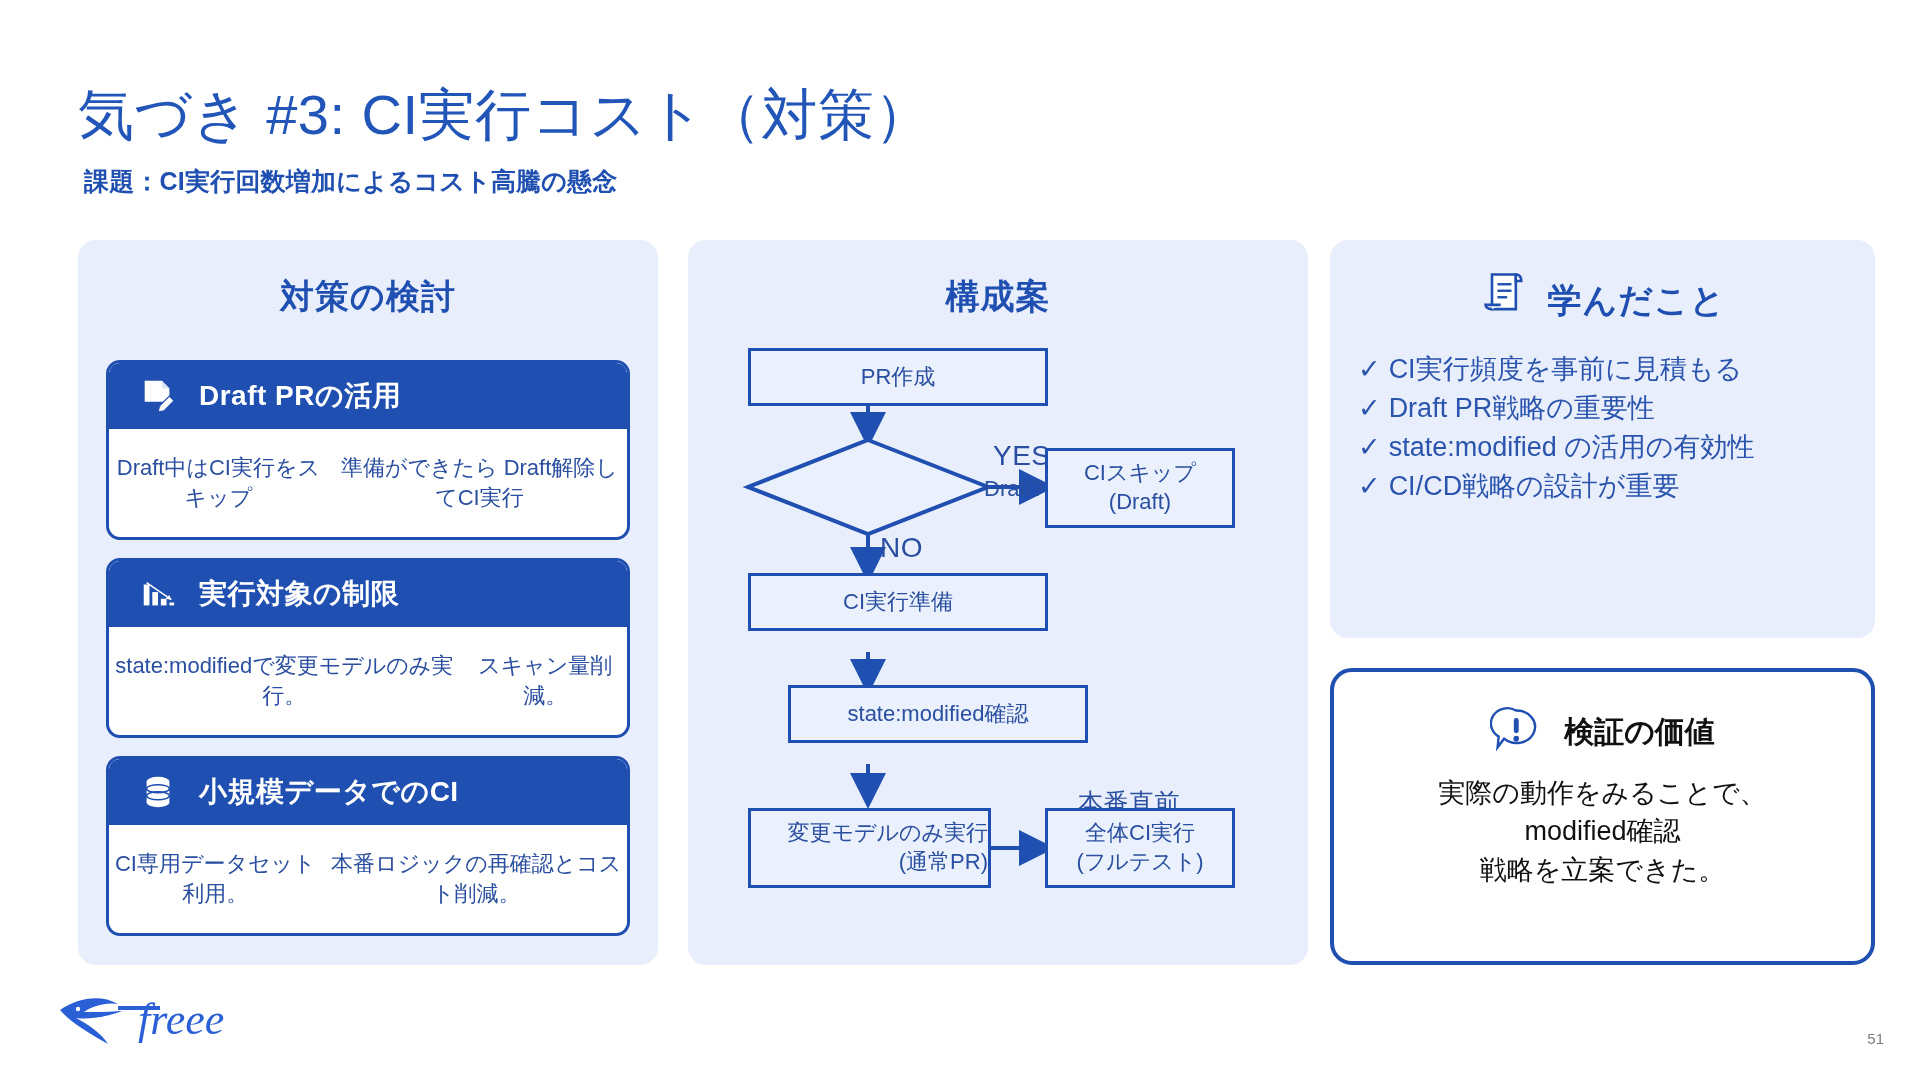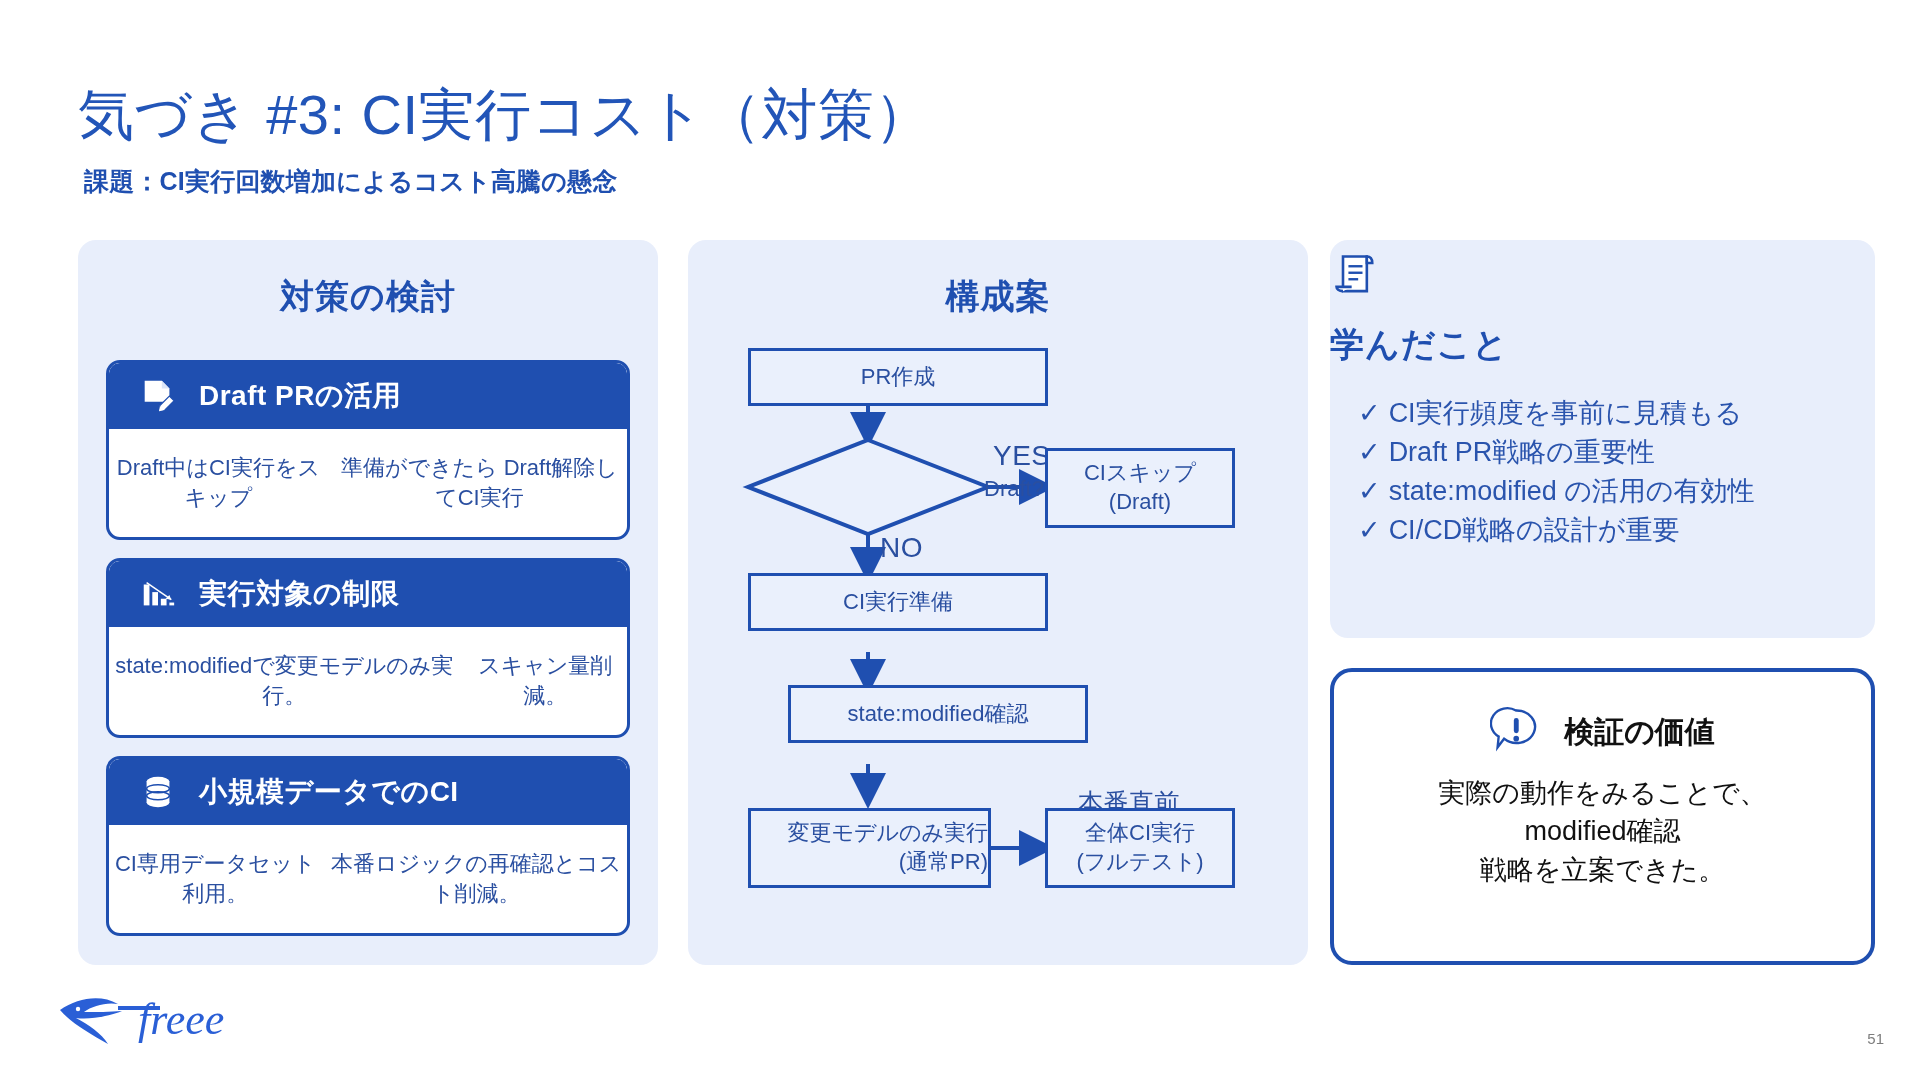--- a/index.html
+++ b/index.html
@@ -29,22 +29,22 @@
   }
   #panel-left   { left: 78px;  top: 240px; width: 580px; height: 725px; }
   #panel-mid    { left: 688px; top: 240px; width: 620px; height: 725px; }
   #panel-right  { left: 1330px;top: 240px; width: 545px; height: 398px; }
 
   .panel-heading {
     text-align: center; font-size: 34px; font-weight: 700;
     color: #1f4fb0; margin-top: 34px; letter-spacing: 1px;
   }
   .panel-heading-row {
-    display: flex; align-items: flex-start; justify-content: center;
-    gap: 16px; margin-top: 10px; flex-direction: column;
+    display: flex; align-items: flex-end; justify-content: center;
+    gap: 16px; margin-top: 28px;
   }
   .panel-heading-row .panel-heading { margin-top: 0; }
 
   
   .card {
     position: absolute; left: 28px; width: 524px;
     border: 3px solid #1f4fb0; border-radius: 14px;
     background: #ffffff; overflow: hidden;
   }
   #card-0 { top: 120px; height: 180px; }

